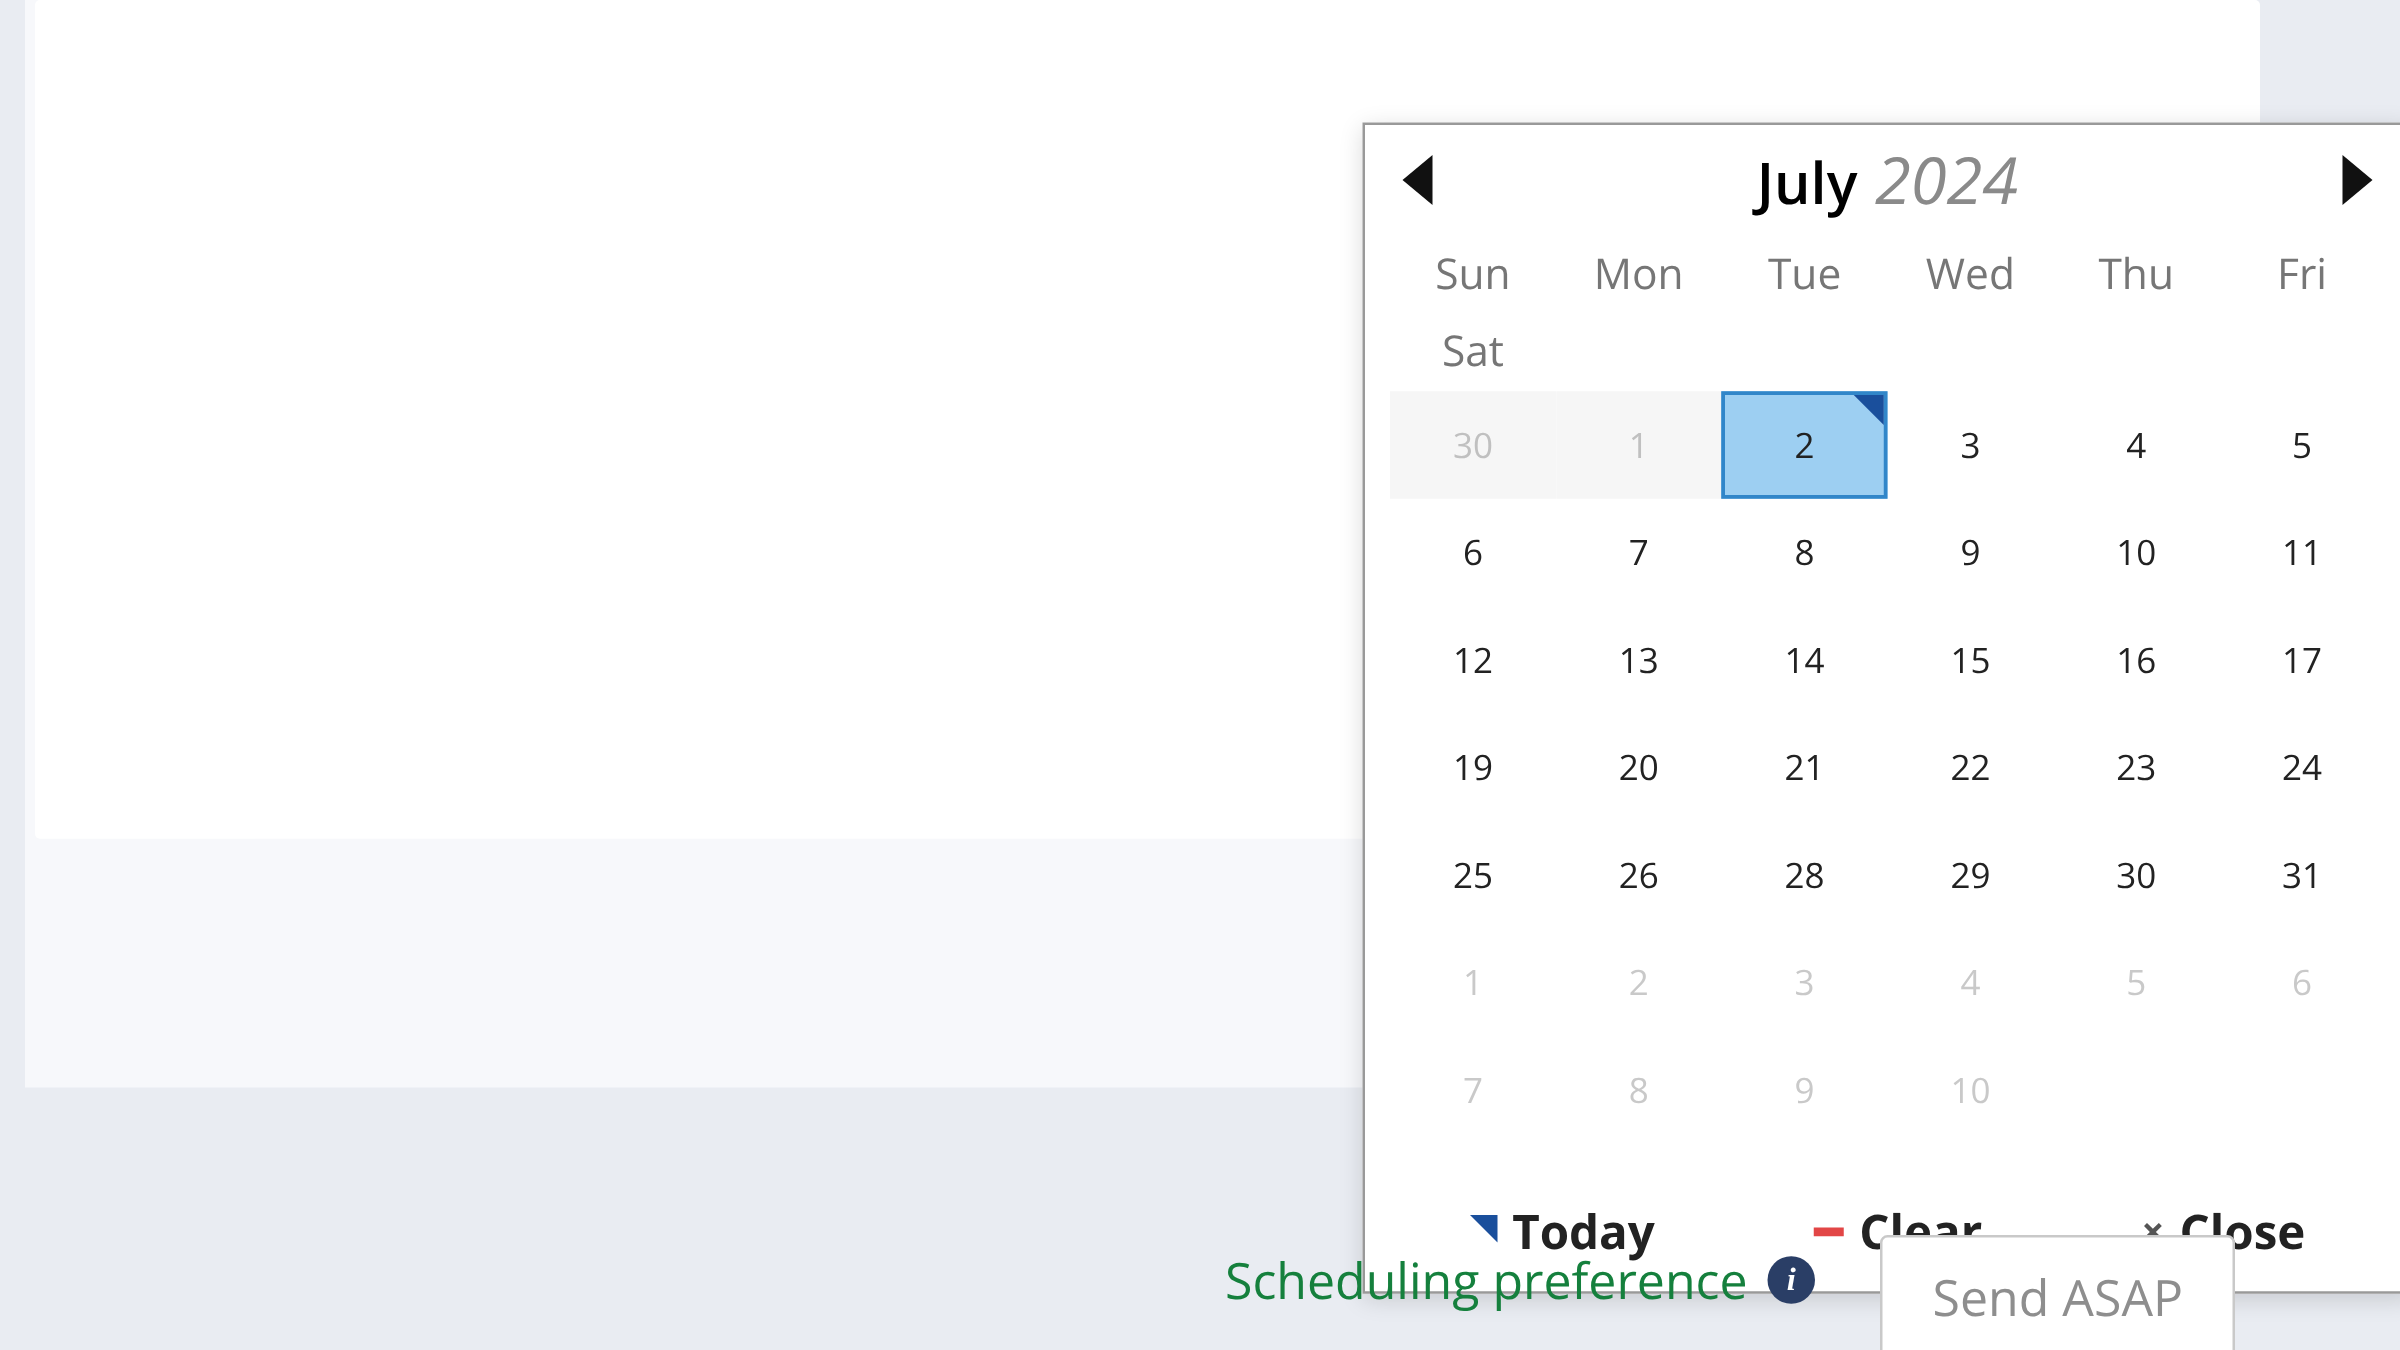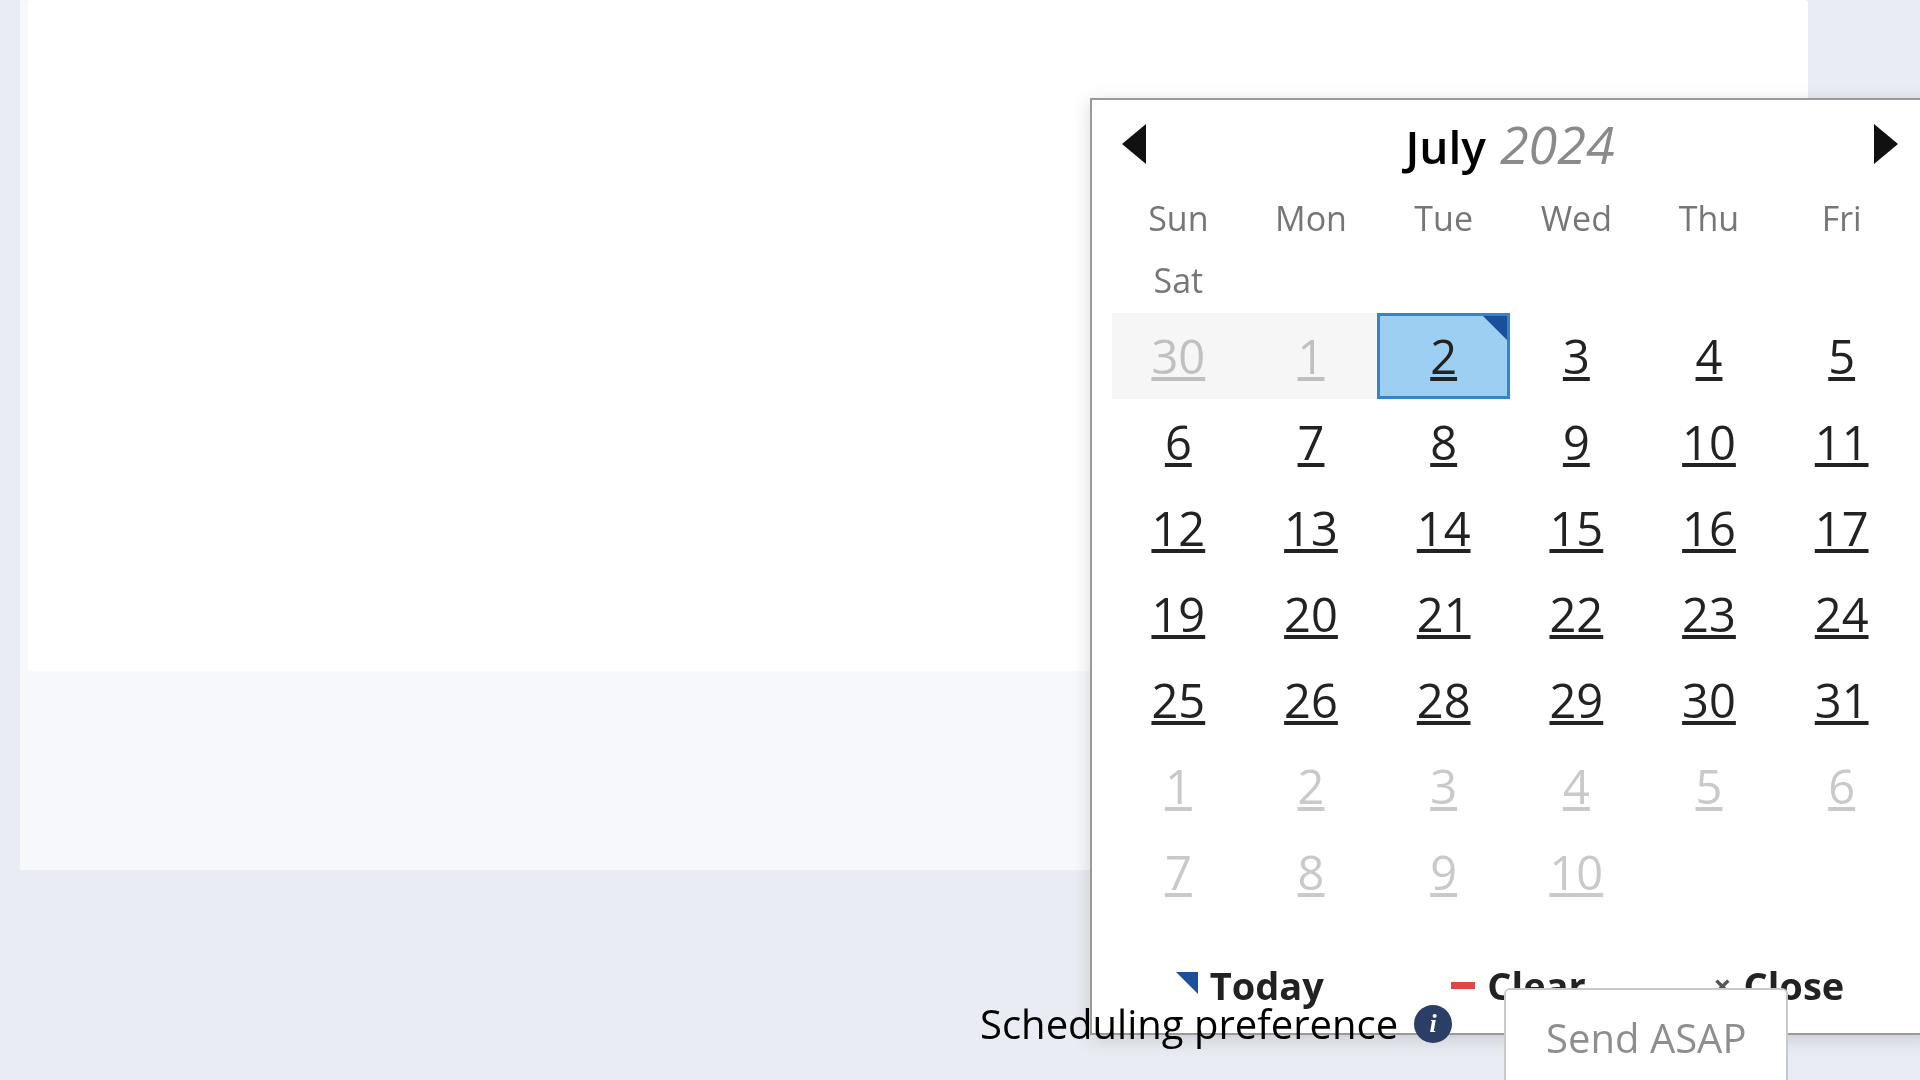--- a/index.html
+++ b/index.html
@@ -67,30 +67,29 @@
       grid-template-columns: repeat(6, 1fr);
     }
     .cal-dow {
       text-align: center;
       font-size: 34px;
       color: #767676;
       padding: 6px 0 10px 0;
     }
     .cal-day {
       text-align: center;
-      font-size: 47px;
+      font-size: 28px;
       color: #222;
       height: 86px;
       display: flex;
       align-items: center;
       justify-content: center;
       border: 2px solid transparent;
       cursor: pointer;
       position: relative;
-      text-decoration: underline;
     }
     .cal-day.out {
       color: #c9c9c9;
       background: transparent;
     }
     .cal-day.disabled {
       color: #c0c0c0;
       background: #f6f6f6;
     }
     .cal-day.selected {
@@ -143,21 +142,21 @@
     .sched-row {
       position: absolute;
       top: 960px;
       left: 980px;
       display: flex;
       align-items: center;
       gap: 8px;
     }
     .sched-label {
       font-size: 40px;
-      color: #000000;
+      color: #15803d;
       font-weight: 500;
       margin-right: 8px;
     }
     .info-circ {
       width: 38px;
       height: 38px;
       border-radius: 50%;
       background: #2a3e66;
       color: #fff;
       font-family: Georgia, serif;

